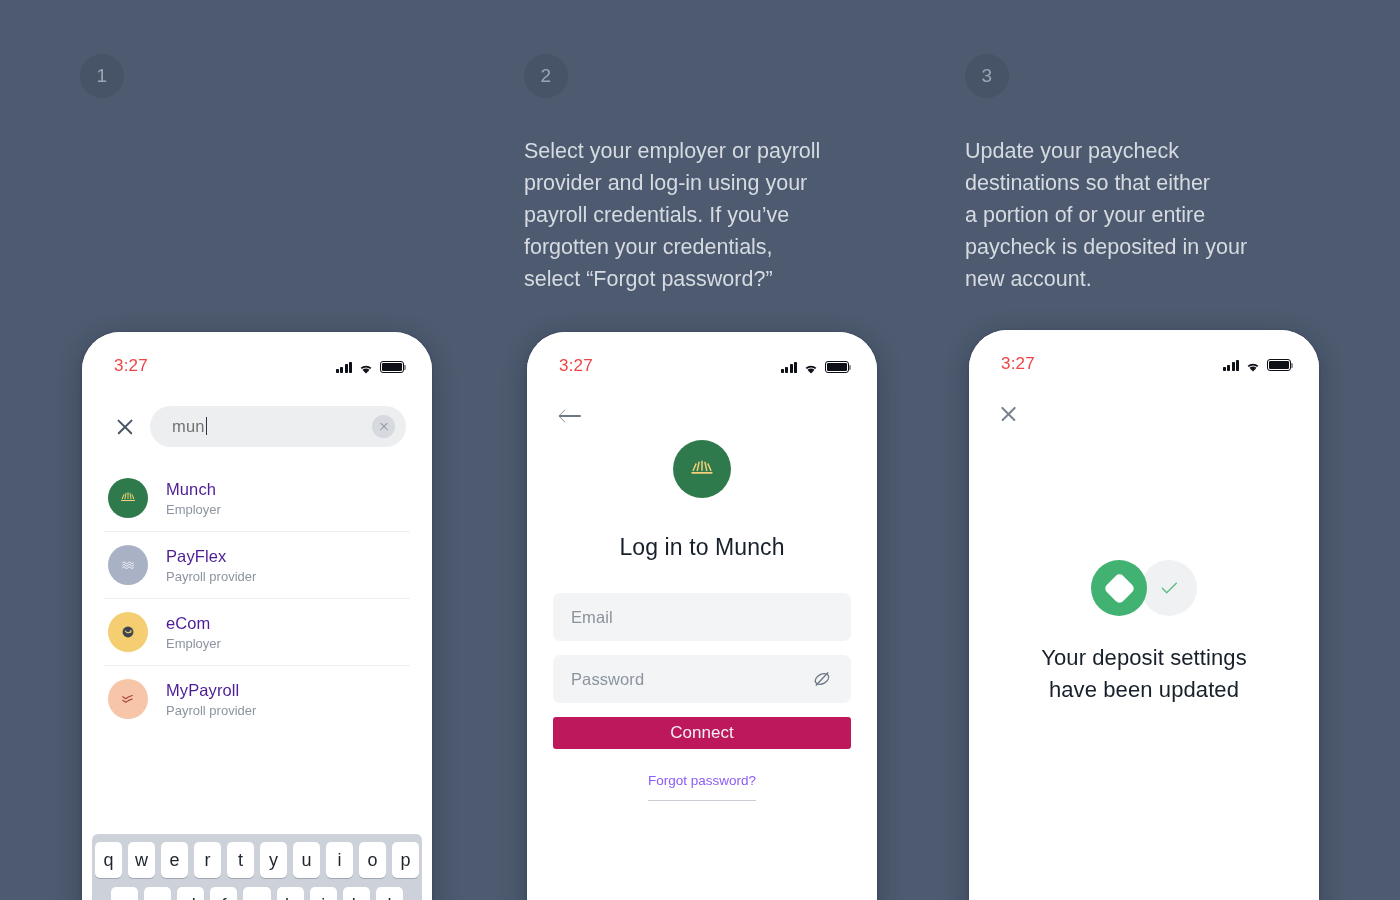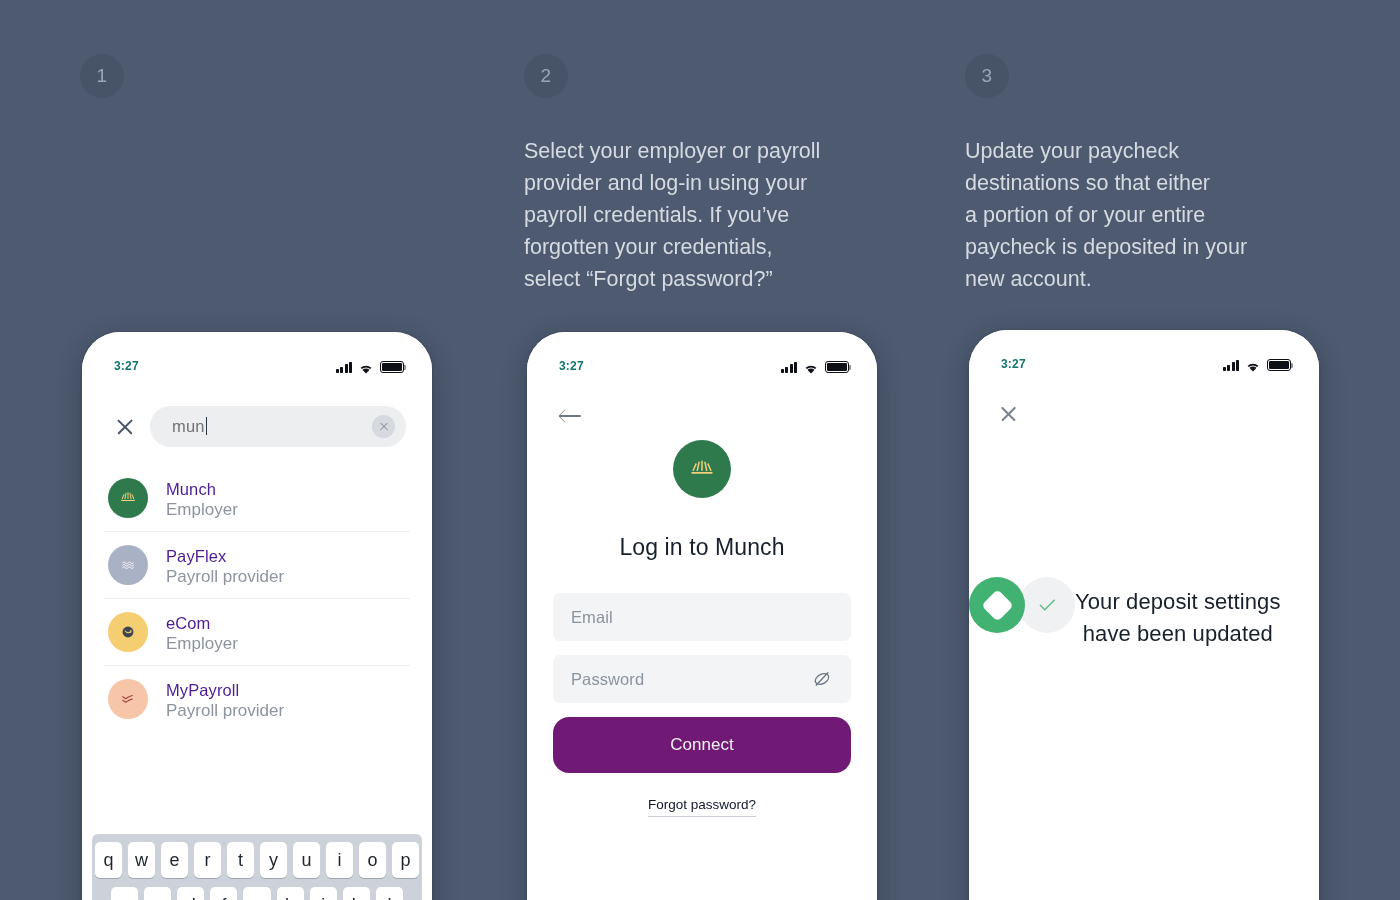--- a/index.html
+++ b/index.html
@@ -68,21 +68,21 @@
   .ph3 { left: 969px; top: 330px; }
 
   .screen { position: relative; width: 100%; height: 100%; background:#fff; }
 
   
   .statusbar {
     height: 52px;
     display: flex; align-items: center; justify-content: space-between;
     padding: 16px 28px 0 32px;
   }
-  .clock { font-size: 12px; font-weight: 700; color: #0f766e; letter-spacing: .2px; }
+  .clock { font-size: 17px; font-weight: 400; color: #ef4444; letter-spacing: .2px; }
   .status-icons { display: flex; align-items: flex-end; gap: 6px; height: 14px; }
 
   .bars { display: flex; align-items: flex-end; gap: 1.5px; height: 11px; }
   .bars i { display:block; width: 3px; background: #0d1117; border-radius: .8px; }
   .bars i:nth-child(1){height:4px}
   .bars i:nth-child(2){height:6.5px}
   .bars i:nth-child(3){height:9px}
   .bars i:nth-child(4){height:11px}
 
   .wifi { width: 16px; height: 12px; position: relative; }
@@ -138,21 +138,21 @@
     border-bottom: 1px solid #eceef0;
     cursor: pointer;
   }
   .result-item:last-child { border-bottom: none; }
   .avatar {
     width: 40px; height: 40px; border-radius:50%;
     flex: 0 0 40px;
     display:flex; align-items:center; justify-content:center;
   }
   .r-name { font-size: 16.5px; color:#4c1d95; line-height: 20px; letter-spacing:.1px; }
-  .r-sub  { font-size: 17px; color:#8d949f; margin-top: 3px; line-height: 16px; }
+  .r-sub  { font-size: 13px; color:#8d949f; margin-top: 3px; line-height: 16px; }
 
   
   .keyboard {
     position:absolute; left:10px; right:10px; bottom:0;
     background:#cdd2da;
     border-radius: 6px 6px 0 0;
     padding: 8px 3px 0 3px;
   }
   .kbrow { display:flex; justify-content:center; gap:6px; margin-bottom: 9px; }
   .kbrow.r2 { padding: 0 16px; }
@@ -189,41 +189,41 @@
   .form { padding: 32px 26px 0 26px; }
   .field {
     height: 48px; background:#f3f4f5; border-radius:7px;
     display:flex; align-items:center; padding: 0 18px;
     margin-bottom: 14px; cursor:text;
   }
   .field-ph { flex:1; font-size:16.5px; color:#8b939d; letter-spacing:.1px; }
   .eye-off { width: 22px; height: 22px; position:relative; cursor:pointer; }
 
   .connectbtn {
-    height: 56px; background:#701a75; border-radius:16px;
+    height: 32px; background:#be185d; border-radius:3px;
     display:flex; align-items:center; justify-content:center;
     font-size: 17px; color:#f1f2f3; margin-top: 6px; cursor:pointer;
   }
   .forgot-wrap { display:flex; justify-content:center; margin-top: 24px; }
   .forgot {
-    font-size: 13.5px; color:#0f172a; border-bottom: 1px solid #c9ced5;
-    padding-bottom: 4px; cursor:pointer;
+    font-size: 13.5px; color:#8b5cf6; border-bottom: 1px solid #c9ced5;
+    padding-bottom: 12px; cursor:pointer;
   }
 
   
   .closebtn { padding: 22px 0 0 30px; width:40px; cursor:pointer; }
   .icon-x-thin { width: 19px; height: 19px; position:relative; }
   .icon-x-thin::before,.icon-x-thin::after{
     content:""; position:absolute; left:0; top:8.7px; width:19px; height:1.6px;
     background:#79828f; border-radius:2px;
   }
   .icon-x-thin::before{transform:rotate(45deg)}
   .icon-x-thin::after{transform:rotate(-45deg)}
 
-  .success { margin-top: 137px; display:flex; flex-direction:row; align-items:center; }
+  .success { margin-top: 137px; display:flex; flex-direction:column; align-items:center; }
   .success-icons { position:relative; width: 106px; height: 56px; }
   .succ-check {
     position:absolute; right:0; top:0; width:56px; height:56px; border-radius:50%;
     background:#f0f1f2; display:flex; align-items:center; justify-content:center;
   }
   .succ-green {
     position:absolute; left:0; top:0; width:56px; height:56px; border-radius:50%;
     background:#41b271; display:flex; align-items:center; justify-content:center;
   }
   .diamond {

